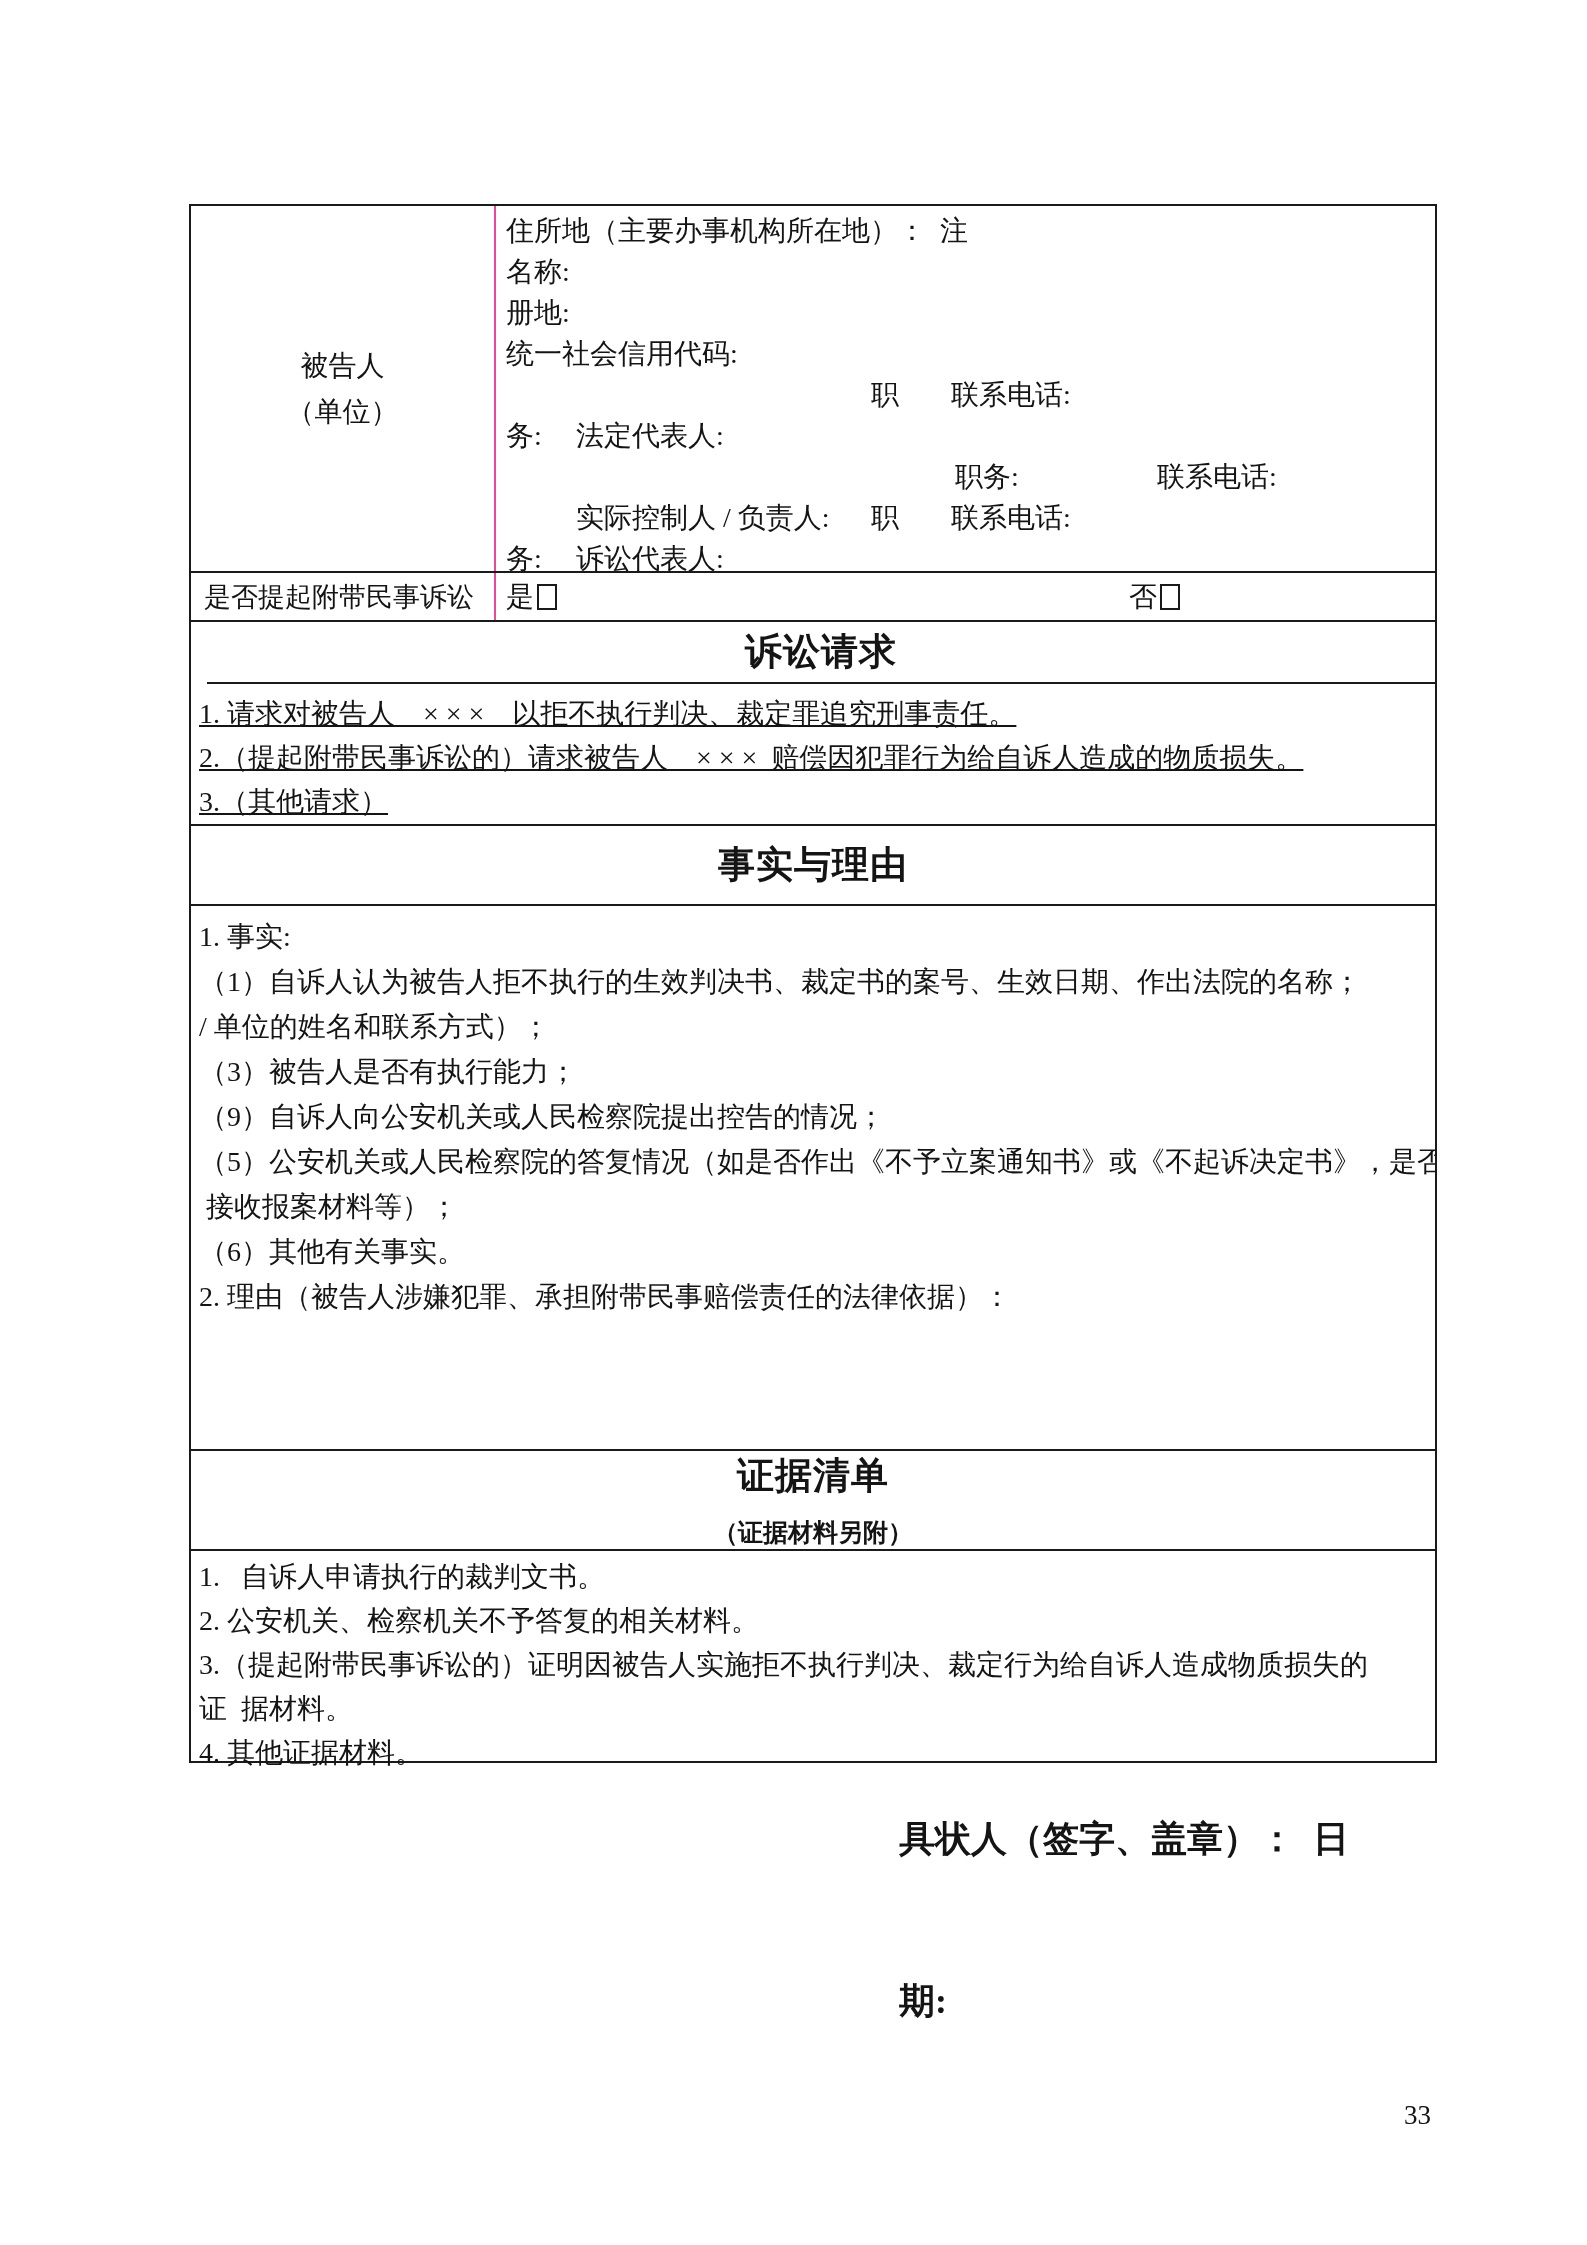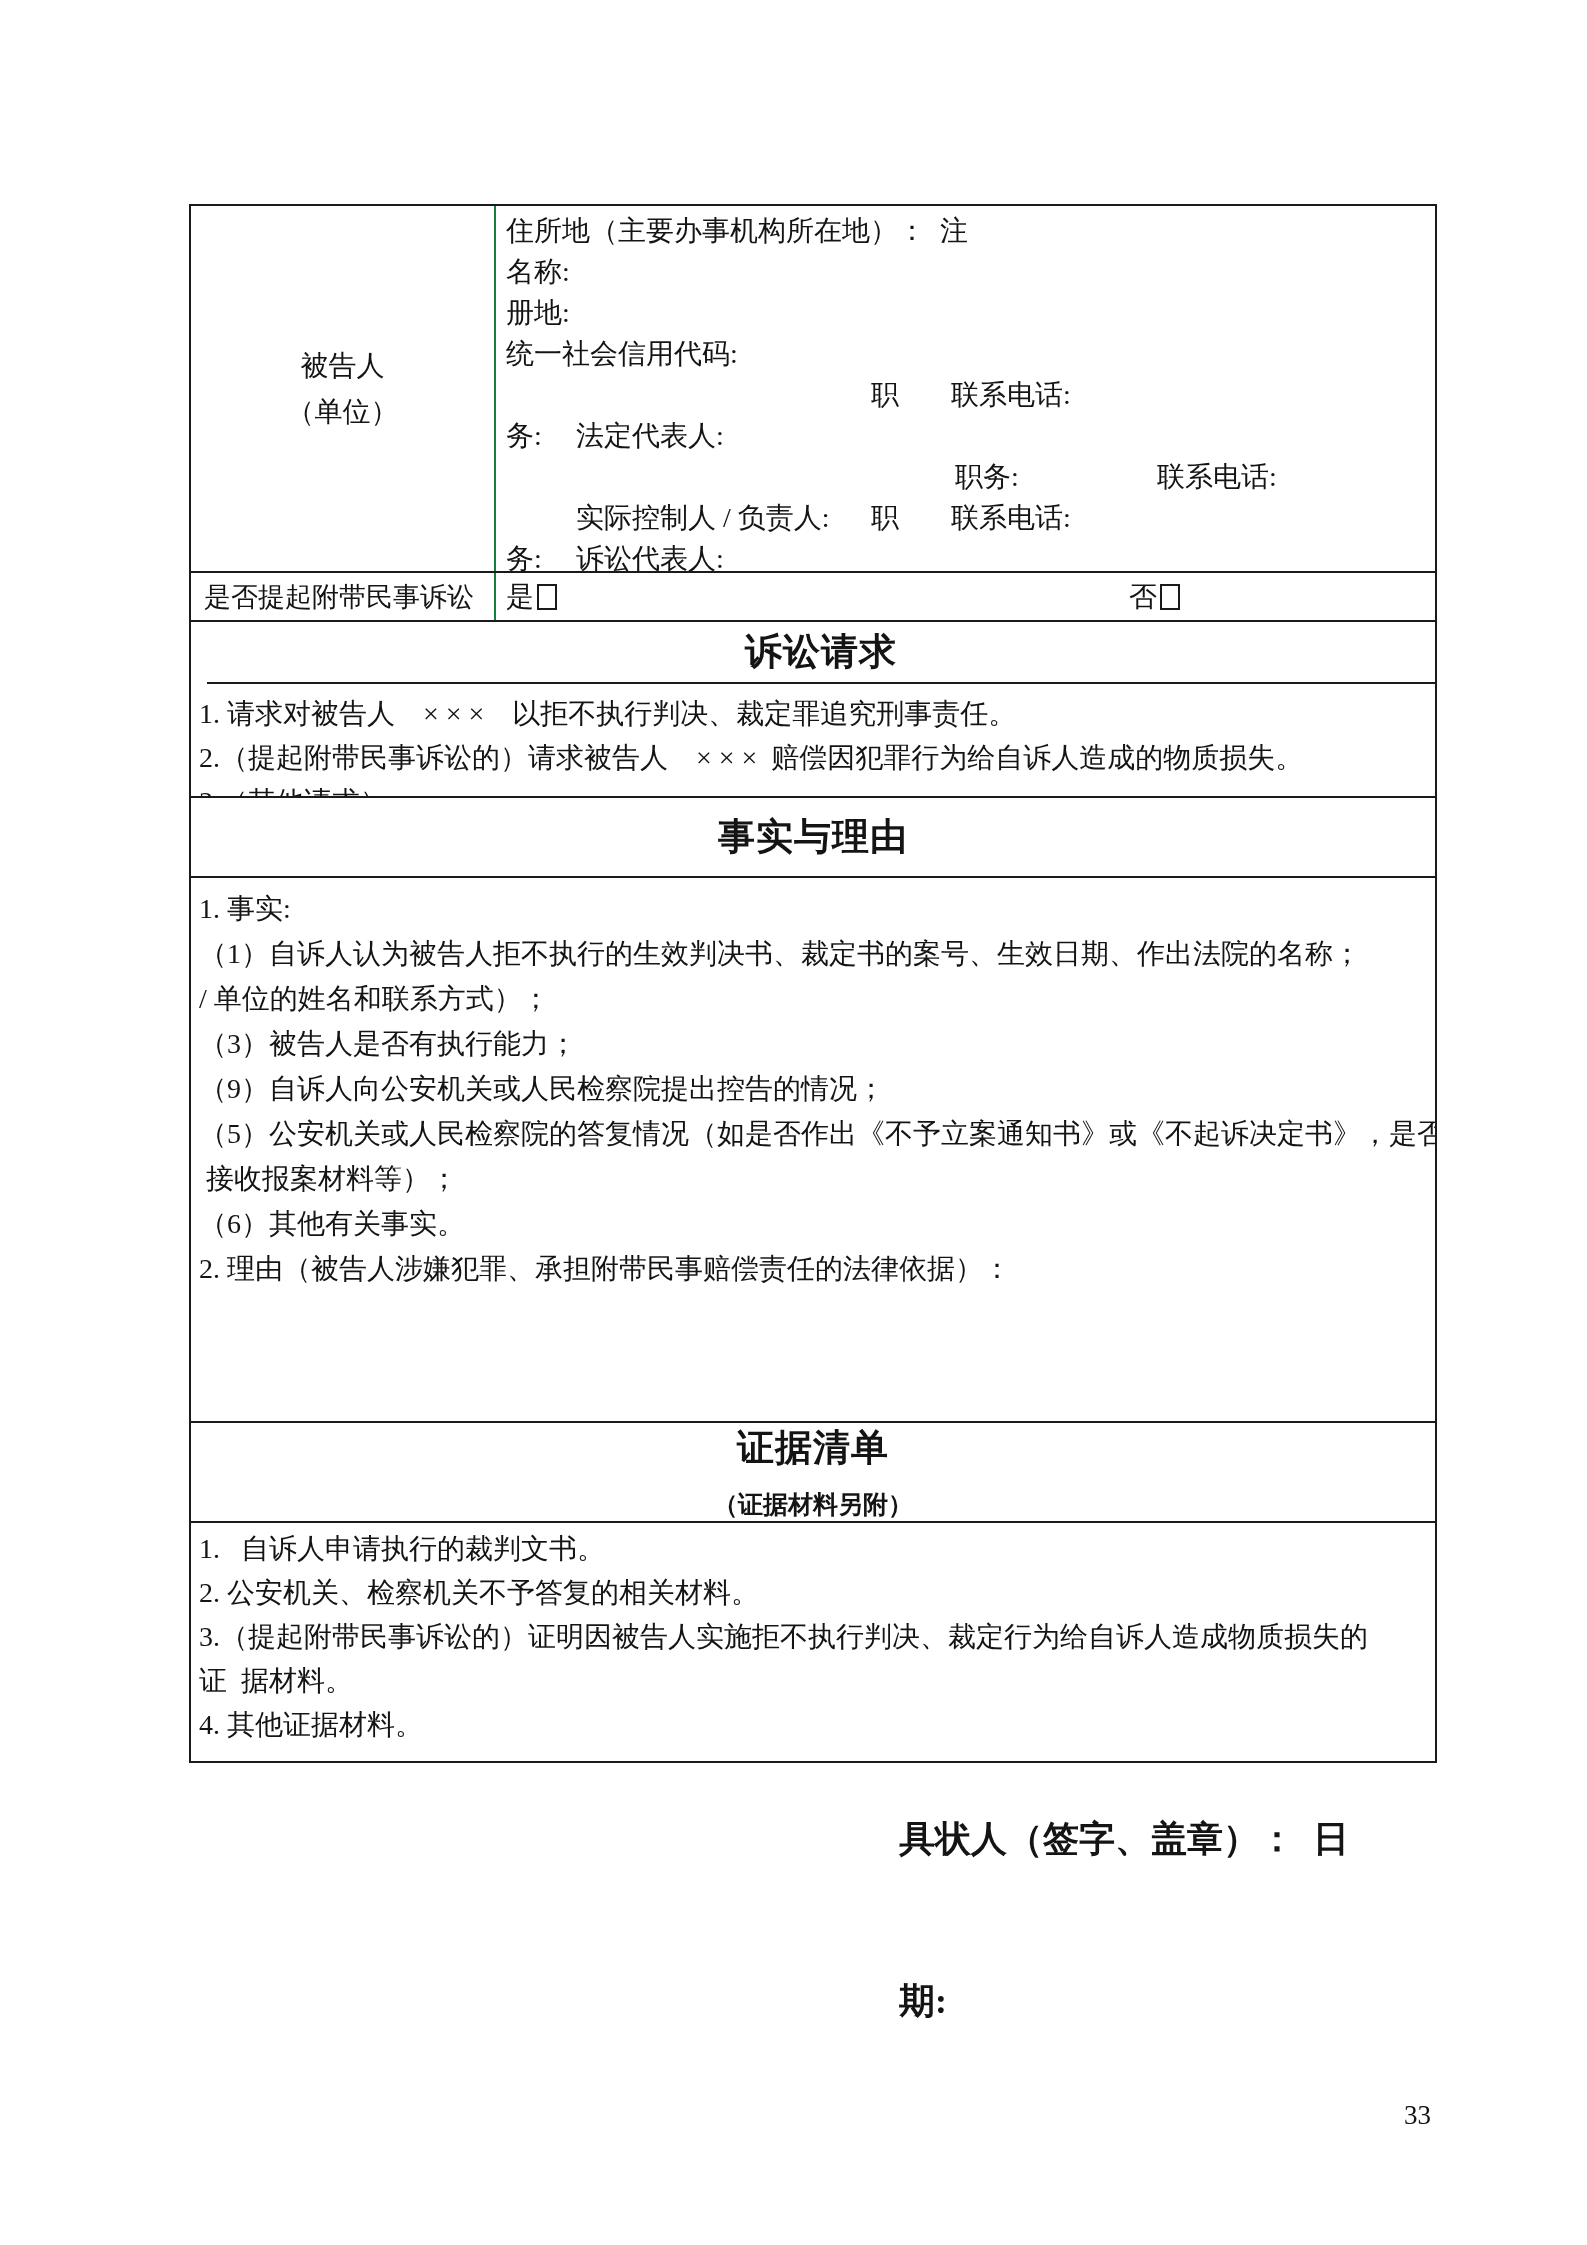--- a/index.html
+++ b/index.html
@@ -9,26 +9,26 @@
   }
   .form-table{
     position:absolute;left:189px;top:204px;width:1248px;height:1559px;
     border:2px solid #1a1a1a;box-sizing:border-box;background:#fff;
   }
   .row{box-sizing:border-box;border-bottom:2px solid #1a1a1a;overflow:hidden;}
   .row.last{border-bottom:none;}
   .r-def{height:367px;display:flex;}
   .r-civil{height:49px;display:flex;}
   .r-h1{height:62px;margin-left:16px;}
-  .r-claims{height:114px;}
+  .r-claims{height:142px;text-decoration:underline;}
   .r-h2{height:80px;}
   .r-facts{height:545px;}
   .r-h3{height:100px;}
   .r-evidence{height:226px;}
-  .c1{flex:0 0 305px;width:305px;border-right:2px solid #15803d;box-sizing:border-box;}
+  .c1{flex:0 0 305px;width:305px;border-right:2px solid #ec4899;box-sizing:border-box;}
   .c2{flex:1;min-width:0;}
   .def-label{display:flex;flex-direction:column;align-items:center;justify-content:center;font-size:28px;line-height:46px;}
   .def-content{padding:4px 0 0 10px;font-size:28px;}
   .dline{position:relative;height:41px;line-height:41px;white-space:pre;}
   .abs{position:absolute;top:0;}
   .l365{left:365px;}.l445{left:445px;}.l449{left:449px;}.l651{left:651px;}
   .civil-label{display:flex;align-items:center;padding-left:13px;font-size:27px;white-space:pre;}
   .civil-content{position:relative;display:flex;align-items:center;padding-left:10px;font-size:28px;}
   .opt{display:flex;align-items:center;}
   .no-opt{position:absolute;left:633px;top:0;height:100%;}

